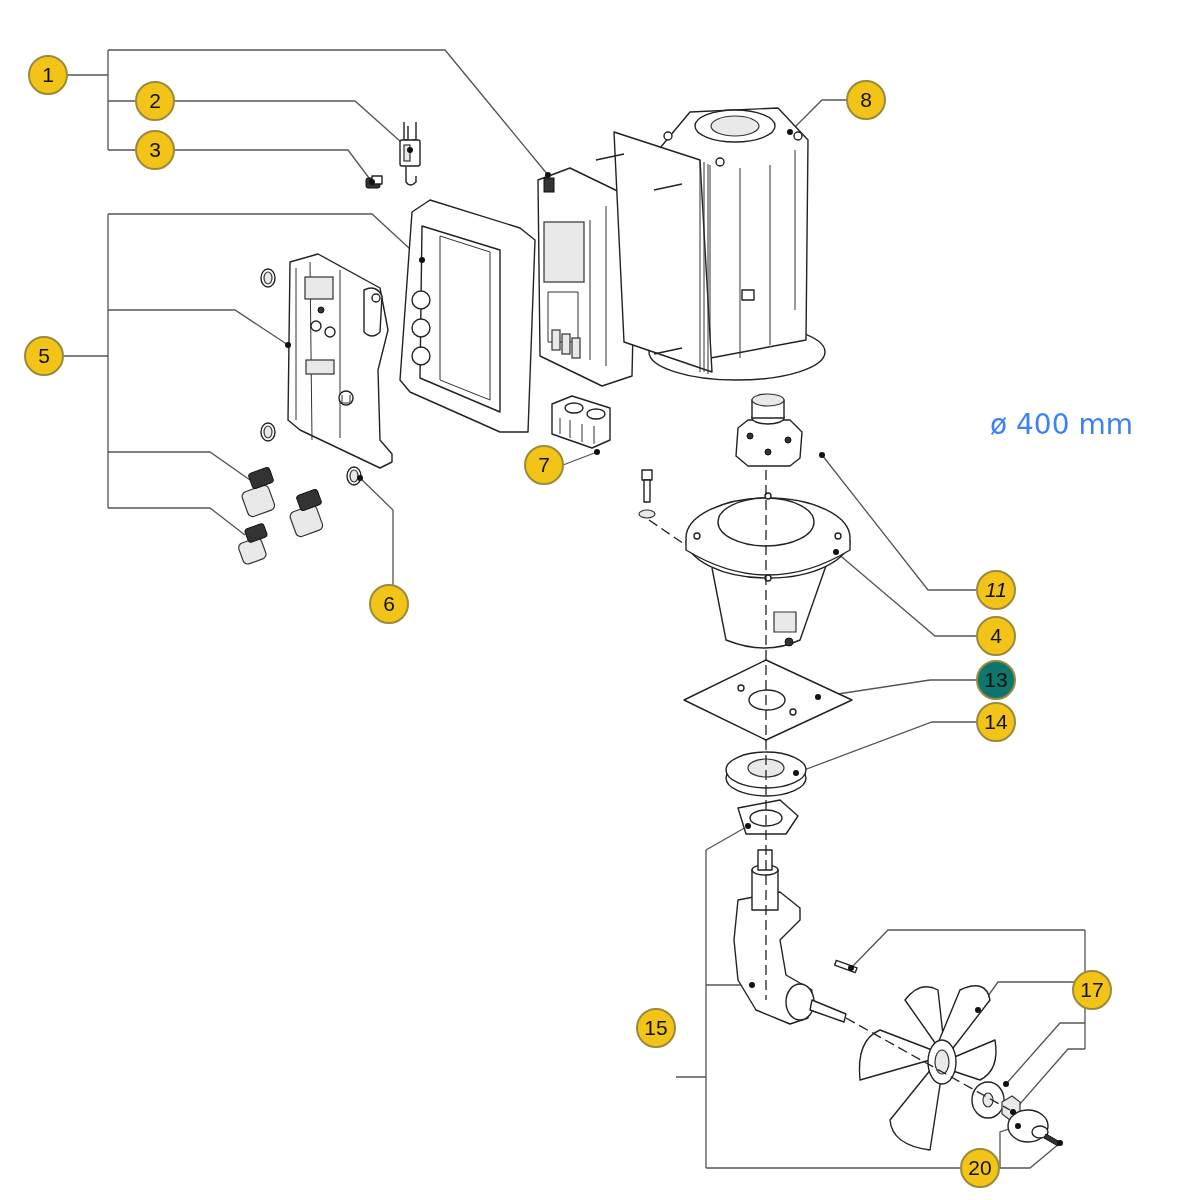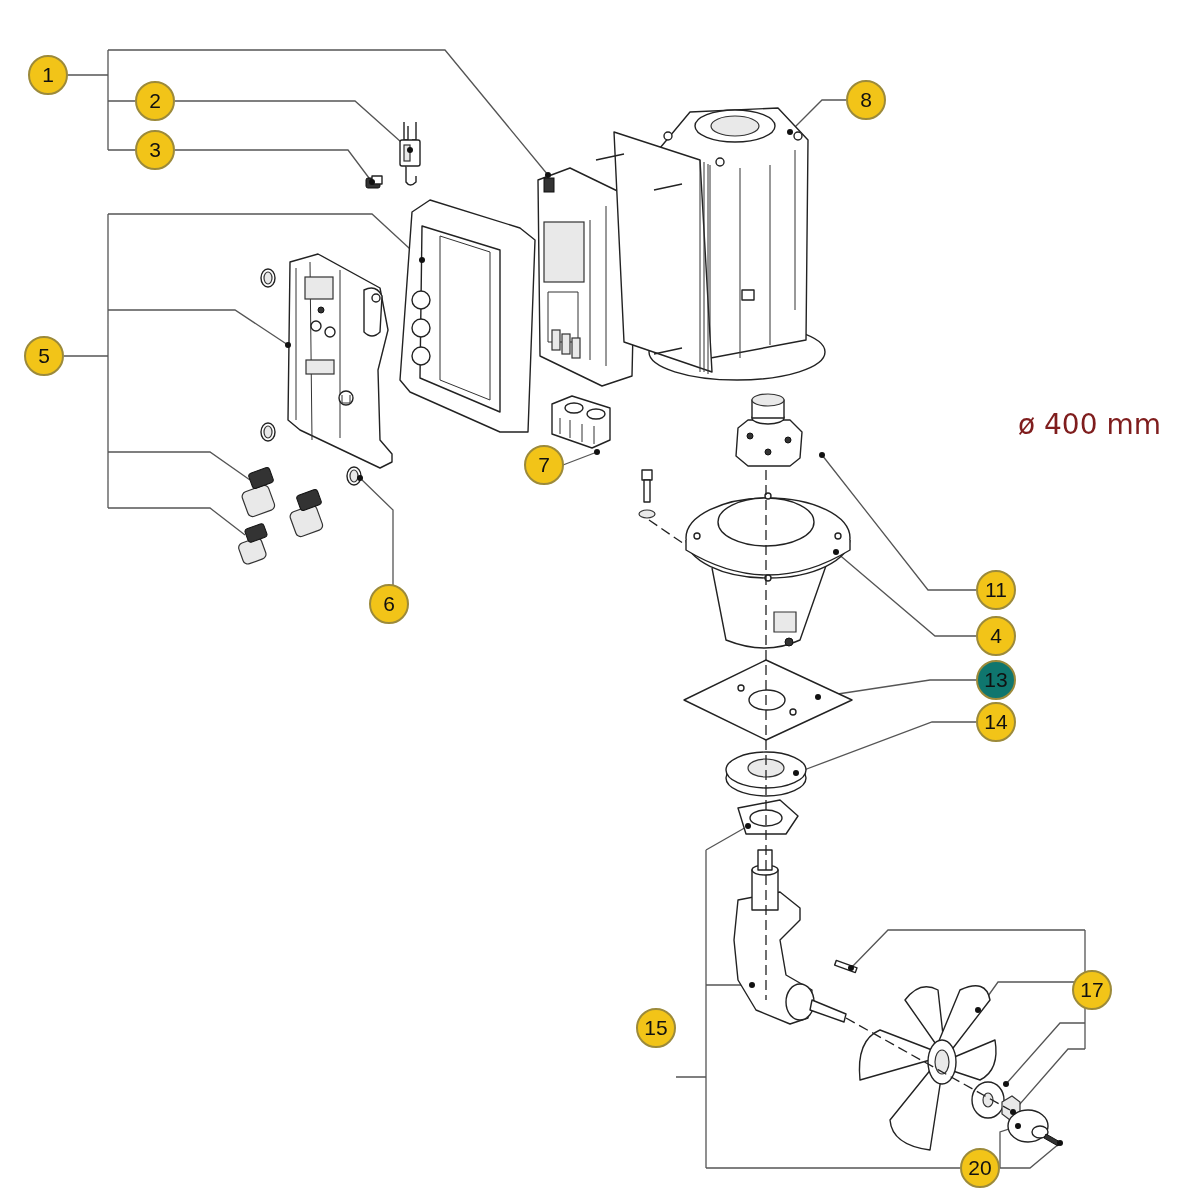--- a/index.html
+++ b/index.html
@@ -3,22 +3,22 @@
 <meta charset="utf-8">
 <style>
   html, body { margin: 0; padding: 0; background: #ffffff; }
   body { width: 1200px; height: 1200px; position: relative; overflow: hidden;
          font-family: "Liberation Sans", sans-serif; }
   #diagram { position: absolute; left: 0; top: 0; width: 1200px; height: 1200px; }
   .callout { position: absolute; width: 40px; height: 40px; margin-left: -20px; margin-top: -20px;
              border-radius: 50%; background: #f2c418; border: 2px solid #9c8a3a;
              box-sizing: border-box; display: flex; align-items: center; justify-content: center;
              font-family: "Liberation Sans", sans-serif; font-size: 21px; color: #111; cursor: pointer; }
-  .dim-label { position: absolute; left: 1018px; top: 408px; font-family: "DejaVu Sans", sans-serif;
-               font-size: 28px; color: #7f1d1d; }
+  .dim-label { position: absolute; left: 990px; top: 408px; font-family: "DejaVu Sans", sans-serif;
+               font-size: 28px; color: #3b82f6; }
   .lead { fill: none; stroke: #555; stroke-width: 1.3; }
   .part { fill: #fff; stroke: #222; stroke-width: 1.4; stroke-linejoin: round; }
   .part-thin { fill: none; stroke: #333; stroke-width: 1; }
   .part-grey { fill: #e9e9e9; stroke: #333; stroke-width: 1.2; }
   .part-dark { fill: #333; stroke: #111; stroke-width: 1; }
   .axis { fill: none; stroke: #222; stroke-width: 1.3; stroke-dasharray: 10 5; }
   .dot { fill: #111; }
 </style>
 </head>
 <body>
@@ -246,21 +246,21 @@
   </g>
 </svg>
 
 <div class="callout" style="left: 48px; top: 75px; background: rgb(242, 196, 24);">1</div>
 <div class="callout" style="left: 155px; top: 101px; background: rgb(242, 196, 24);">2</div>
 <div class="callout" style="left: 155px; top: 150px; background: rgb(242, 196, 24);">3</div>
 <div class="callout" style="left: 44px; top: 356px; background: rgb(242, 196, 24);">5</div>
 <div class="callout" style="left: 389px; top: 604px; background: rgb(242, 196, 24);">6</div>
 <div class="callout" style="left: 544px; top: 465px; background: rgb(242, 196, 24);">7</div>
 <div class="callout" style="left: 866px; top: 100px; background: rgb(242, 196, 24);">8</div>
-<div class="callout" style="left: 996px; top: 590px; background: rgb(242, 196, 24);">11</div>
+<div class="callout" style="left: 996px; top: 590px; background: rgb(242, 196, 24); font-style: italic;">11</div>
 <div class="callout" style="left: 996px; top: 636px; background: rgb(242, 196, 24);">4</div>
 <div class="callout" style="left: 996px; top: 680px; background: #0f766e;">13</div>
 <div class="callout" style="left: 996px; top: 722px; background: rgb(242, 196, 24);">14</div>
 <div class="callout" style="left: 656px; top: 1028px; background: rgb(242, 196, 24);">15</div>
 <div class="callout" style="left: 1092px; top: 990px; background: rgb(242, 196, 24);">17</div>
 <div class="callout" style="left: 980px; top: 1168px; background: rgb(242, 196, 24);">20</div>
 
 <div class="dim-label">ø 400 mm</div>
 
 </body></html>

